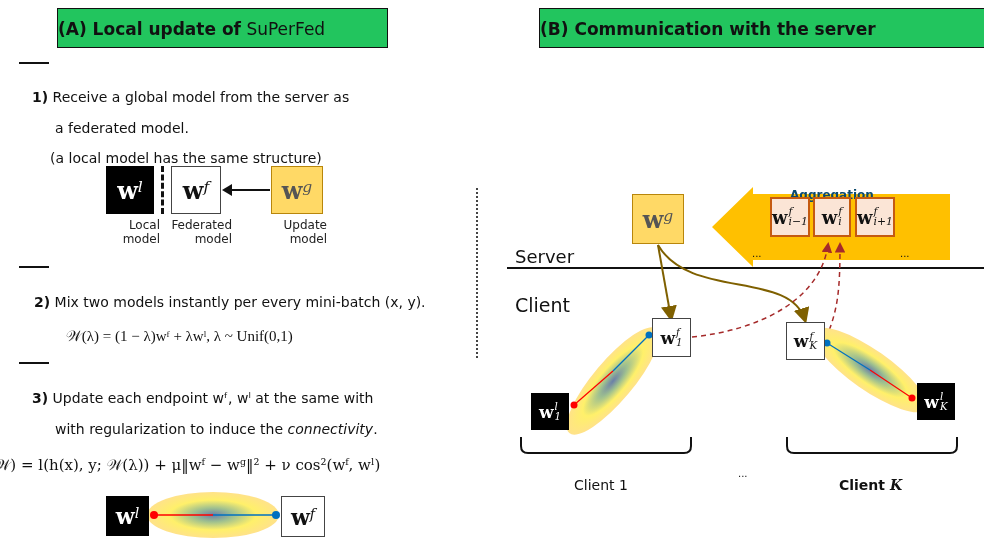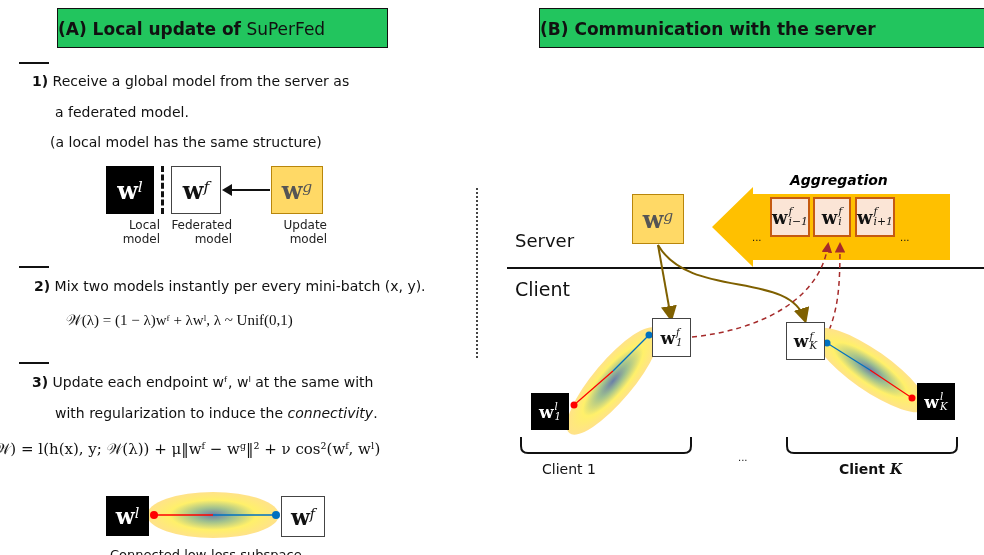--- a/index.html
+++ b/index.html
@@ -3,21 +3,21 @@
 <meta charset="utf-8">
 <style>
   html, body { margin: 0; padding: 0; background: #ffffff; }
   body { width: 984px; height: 555px; position: relative; overflow: hidden;
          font-family: "DejaVu Sans", sans-serif; color: #111; }
   .abs { position: absolute; }
   .title-box { position: absolute; border: 1.5px solid #111; background: #22c55e;
                font-size: 17px; text-align: left; line-height: 40px; height: 40px; box-sizing: border-box; }
   .title-box b { font-weight: bold; }
   .rule { position: absolute; height: 2px; width: 30px; background: #111; }
-  .txt { position: absolute; font-size: 14px; white-space: nowrap; }
+  .txt { position: absolute; font-size: 14px; white-space: nowrap; margin-top: 16px; }
   .txt b { font-weight: bold; }
   .math { font-family: "DejaVu Serif", serif; }
   .cap { position: absolute; font-size: 12px; text-align: right; line-height: 14px; color:#222; }
   .mbox { position: absolute; box-sizing: border-box; display: flex; align-items: center; justify-content: center;
           font-family: "DejaVu Serif", serif; font-weight: bold; }
   .mbox sup { font-weight: normal; font-style: italic; font-size: 0.65em; position: relative; top: -0.2em; }
   .mbox .sub { display:inline-flex; flex-direction: column; line-height: 0.9; margin-left:1px; }
   .mbox .sub i { font-weight: normal; font-size: 0.6em; }
   .black { background: #000; color: #fff; }
   .white { background: #fff; color: #111; border: 1.5px solid #444; }
@@ -154,21 +154,21 @@
   <ellipse cx="870" cy="370" rx="68" ry="20" transform="rotate(35 870 370)" fill="url(#gLoss2)"></ellipse>
   <line x1="827" y1="343" x2="870" y2="370" stroke="#0070c0" stroke-width="1.2"></line>
   <line x1="870" y1="370" x2="912" y2="398" stroke="#ff0000" stroke-width="1.2"></line>
   <circle cx="827" cy="343" r="3.5" fill="#0070c0"></circle>
   <circle cx="912" cy="398" r="3.5" fill="#ff0000"></circle>
 
   <path d="M521,437 L521,446 Q521,453 528,453 L684,453 Q691,453 691,446 L691,437" stroke="#111" stroke-width="2" fill="none"></path>
   <path d="M787,437 L787,446 Q787,453 794,453 L950,453 Q957,453 957,446 L957,437" stroke="#111" stroke-width="2" fill="none"></path>
 </svg>
 
-<div class="txt" style="left:790px; top:172px; font-size:14px; font-weight:bold; font-style:italic; color:#000000;">Aggregation</div>
+<div class="txt" style="left:790px; top:172px; font-size:12px; font-weight:bold; color:#0c4a6e;">Aggregation</div>
 <div class="txt" style="left:752px; top:232px; font-size:10px;">...</div>
 <div class="mbox peach" style="left:770px; top:197px; width:40px; height:40px; font-size:18px;">
   <span>w</span>
     <span class="sub">
       <i>f</i>
       <i>i−1</i>
     </span>
 </div>
 <div class="mbox peach" style="left:813px; top:197px; width:38px; height:40px; font-size:18px;">
   <span>w</span>
@@ -216,17 +216,17 @@
     </span>
 </div>
 <div class="mbox black" style="left:917px; top:383px; width:38px; height:37px; font-size:17px;">
   <span>w</span>
     <span class="sub">
       <i>l</i>
       <i>K</i>
     </span>
 </div>
 
-<div class="txt" style="left:542px; top:461px; font-size:14px;">Client 1</div>
+<div class="txt" style="left:574px; top:461px; font-size:14px;">Client 1</div>
 <div class="txt" style="left:738px; top:452px; font-size:10px;">...</div>
 <div class="txt" style="left:839px; top:461px; font-size:14px;font-weight:bold;">
   <span>Client </span><i class="math">K</i>
 </div>
 
 </body></html>

